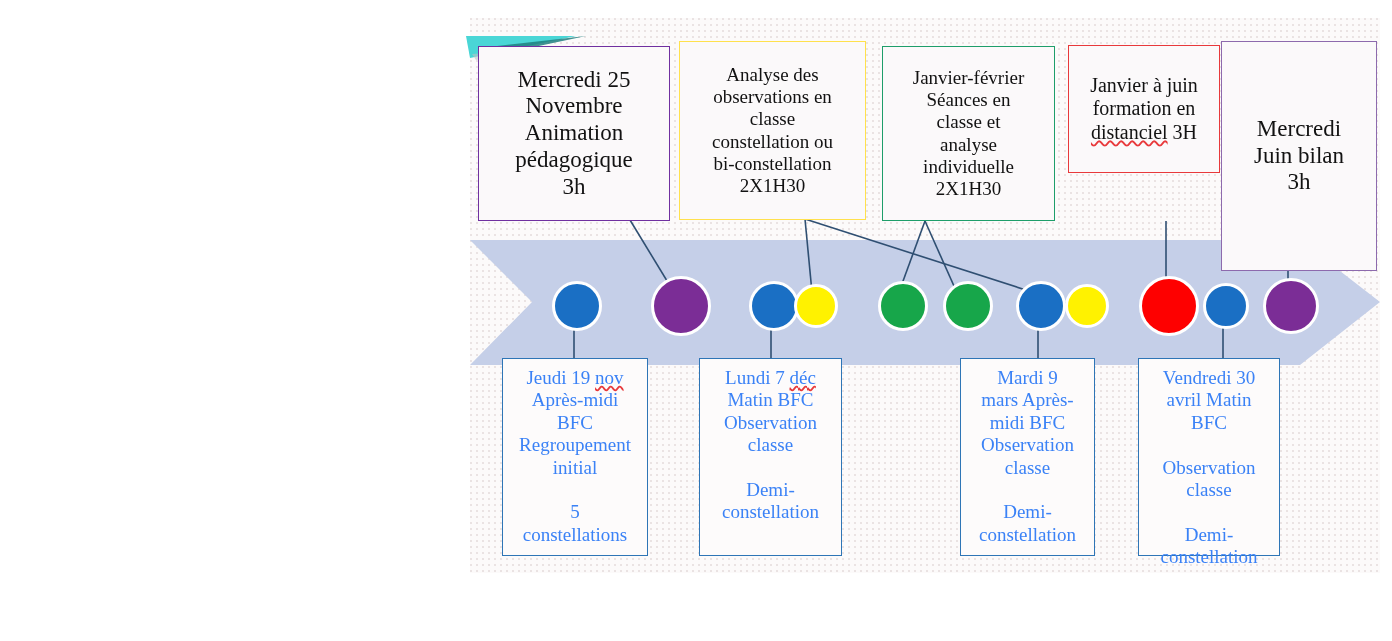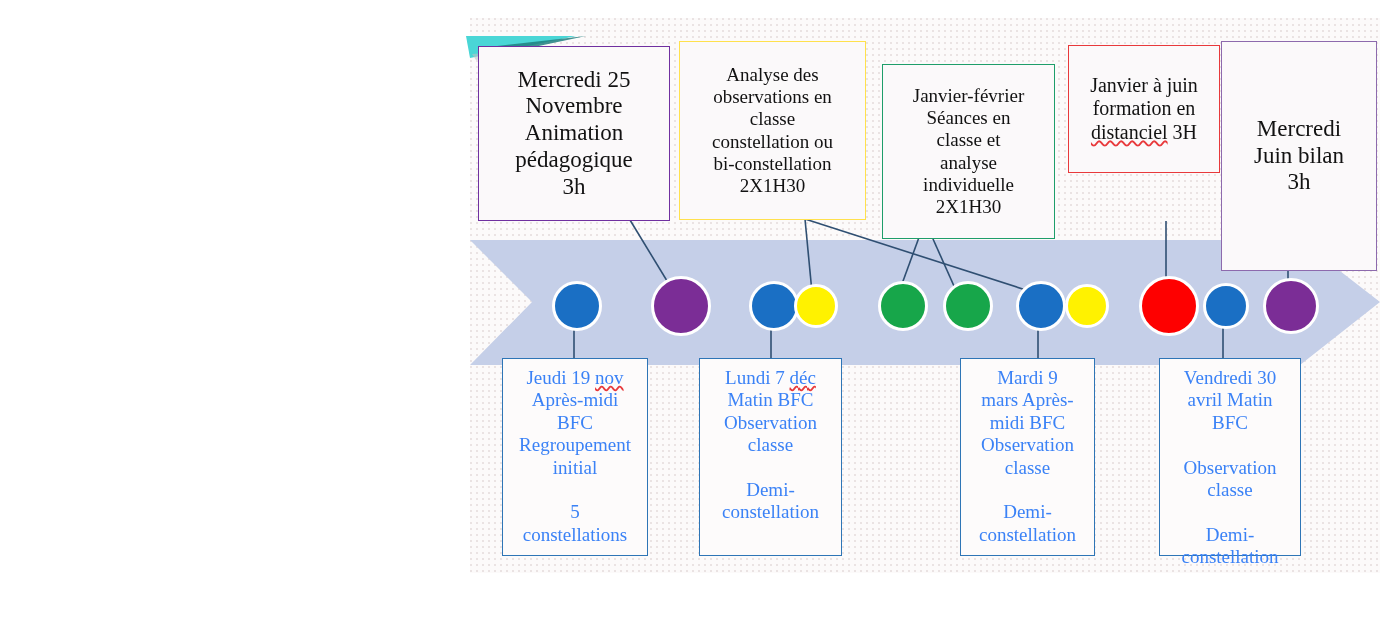--- a/index.html
+++ b/index.html
@@ -110,21 +110,21 @@
 
   <div class="tbox" style="left:679px;top:41px;width:187px;height:179px;border:1.8px solid #ffe14d;font-size:19px;justify-content:center;">
     <span class="txt">Analyse des
 observations en
 classe
 constellation ou
 bi-constellation
 2X1H30</span>
   </div>
 
-  <div class="tbox" style="left:882px;top:64px;width:173px;height:175px;border:1.8px solid #1e9e6a;font-size:19px;">
+  <div class="tbox" style="left:882px;top:46px;width:173px;height:175px;border:1.8px solid #1e9e6a;font-size:19px;">
     <span class="txt">Janvier-février
 Séances en
 classe et
 analyse
 individuelle
 2X1H30</span>
   </div>
 
   <div class="tbox" style="left:1068px;top:45px;width:152px;height:128px;border:1.8px solid #e8393b;font-size:20px;">
     <span class="txt">Janvier à juin
@@ -163,21 +163,21 @@
     <span class="txt">Mardi 9
 mars Après-
 midi BFC
 Observation
 classe
 
 Demi-
 constellation</span>
   </div>
 
-  <div class="bbox" style="left:1138px;top:358px;width:142px;height:198px;font-size:19px;margin-left:21px;">
+  <div class="bbox" style="left:1138px;top:358px;width:142px;height:198px;font-size:19px;">
     <span class="txt">Vendredi 30
 avril Matin
 BFC
 
 Observation
 classe
 
 Demi-
 constellation</span>
   </div>

